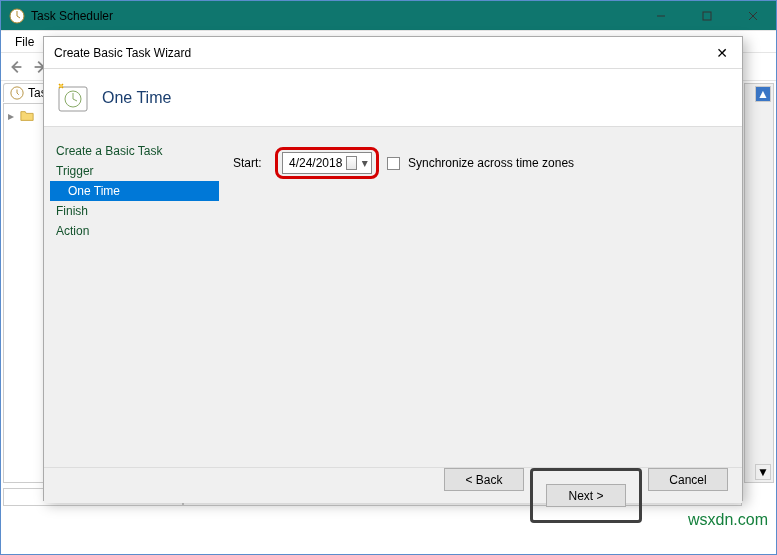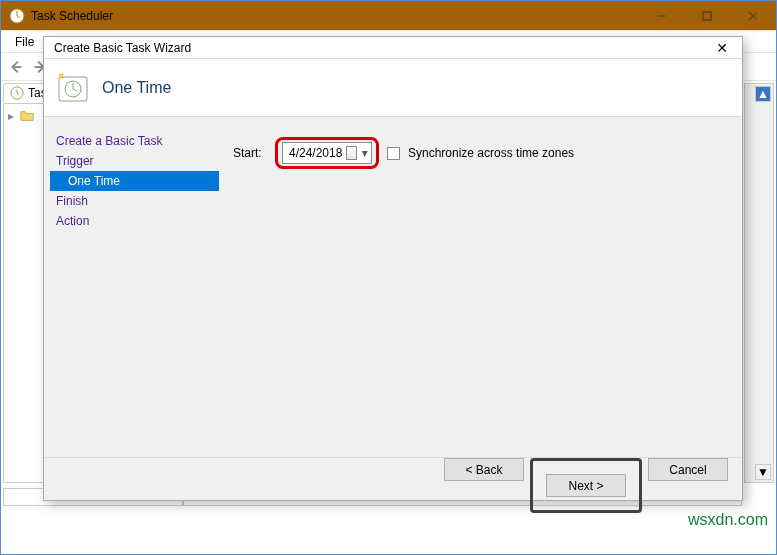--- a/index.html
+++ b/index.html
@@ -1,45 +1,45 @@
 <!DOCTYPE html>
 <html><head>
 <meta charset="utf-8">
 <style>
 *{box-sizing:border-box;margin:0;padding:0;font-family:"Segoe UI",Tahoma,sans-serif;font-size:12px;color:#000}
 body{background:#fff;width:777px;height:555px;overflow:hidden;position:relative}
 .main-window{width:777px;height:555px;border:1px solid #5a8ccc;background:#fff;position:relative}
-.titlebar{height:30px;background:#a16207;display:flex;align-items:center;padding-left:8px;border-bottom:1px solid #e5e5e5}
+.titlebar{height:30px;background:#0f766e;display:flex;align-items:center;padding-left:8px;border-bottom:1px solid #e5e5e5}
 .titlebar .icon{width:16px;height:16px;margin-right:6px;display:flex;align-items:center;justify-content:center}
 .titlebar .title{flex:1;color:#000}
 .win-btns{display:flex;height:100%}
 .win-btn{width:46px;display:flex;align-items:center;justify-content:center;color:#555}
 .menubar{height:22px;display:flex;align-items:center;padding-left:6px;border-bottom:1px solid #e5e5e5}
 .menubar span{padding:2px 8px}
 .toolbar{height:28px;display:flex;align-items:center;padding-left:4px;border-bottom:1px solid #e5e5e5;gap:2px}
 .nav-arrow{width:22px;height:22px;display:flex;align-items:center;justify-content:center;color:#666}
 .nav-arrow svg{width:18px;height:18px}
 .tree-area{position:absolute;left:2px;top:82px;width:180px;height:400px}
 .tree-tab{display:inline-flex;align-items:center;border:1px solid #ccc;border-bottom:none;background:#fff;padding:2px 6px;border-radius:3px 3px 0 0;gap:4px}
 .tree-body{border:1px solid #ccc;background:#fff;height:380px;padding:4px}
 .tree-row{display:flex;align-items:center;gap:2px;padding:1px 0}
 .right-pane{position:absolute;right:2px;top:82px;width:30px;height:400px;border:1px solid #ccc;background:#f0f0f0}
 .scrolldown{position:absolute;bottom:2px;right:2px;width:16px;height:16px;background:#f0f0f0;border:1px solid #ccc;display:flex;align-items:center;justify-content:center}
 .scrolldown.blue{background:#3a76c6;color:#fff}
 .scrollright{position:absolute;right:34px;bottom:210px;width:16px;height:16px;background:#f0f0f0;border:1px solid #ccc;display:flex;align-items:center;justify-content:center}
 .wizard{position:absolute;left:42px;top:35px;width:700px;height:465px;background:#f0f0f0;border:1px solid #aaa;box-shadow:4px 4px 12px rgba(0,0,0,.25)}
-.wiz-title{height:22px;background:#fff;display:flex;align-items:center;padding:0 10px;border-bottom:1px solid #ddd}
+.wiz-title{height:32px;background:#fff;display:flex;align-items:center;padding:0 10px;border-bottom:1px solid #ddd}
 .wiz-title span{flex:1}
 .close-x{width:20px;text-align:center;font-size:14px}
 .wiz-header{height:58px;background:#fff;display:flex;align-items:center;padding-left:12px;gap:12px;border-bottom:1px solid #ddd}
 .wiz-header .big-icon{width:34px;height:34px;position:relative}
 .wiz-header h1{font-size:16px;font-weight:400;color:#1a3e6f}
 .wiz-body{display:flex;height:340px}
 .wiz-nav{width:175px;padding:14px 0 0 6px}
-.wiz-nav div{padding:3px 6px;color:#4c1d95;cursor:default}
+.wiz-nav div{padding:3px 6px;color:#14532d;cursor:default}
 .wiz-nav div.sub{padding-left:18px}
 .wiz-nav div.sel{background:#0078d7;color:#fff}
 .wiz-content{flex:1;padding:20px 0 0 14px;position:relative}
 .row{display:flex;align-items:center;gap:8px}
 .redbox{border:3px solid #d40000;border-radius:8px;padding:2px 4px;display:inline-flex;align-items:center;gap:8px}
 .dt-input{border:1px solid #888;background:#fff;height:22px;display:flex;align-items:center;padding:0 2px 0 6px;gap:4px}
 .dt-input .cal{width:14px;height:14px;border:1px solid #888;background:linear-gradient(#fff,#e8e8e8)}
 .dt-input .drop{width:12px;text-align:center;color:#555}
 .spin{display:flex;flex-direction:column;border:1px solid #888;border-left:none;height:22px}
 .spin div{width:14px;height:10px;font-size:7px;line-height:8px;text-align:center;border-bottom:1px solid #888;background:#f4f4f4}

